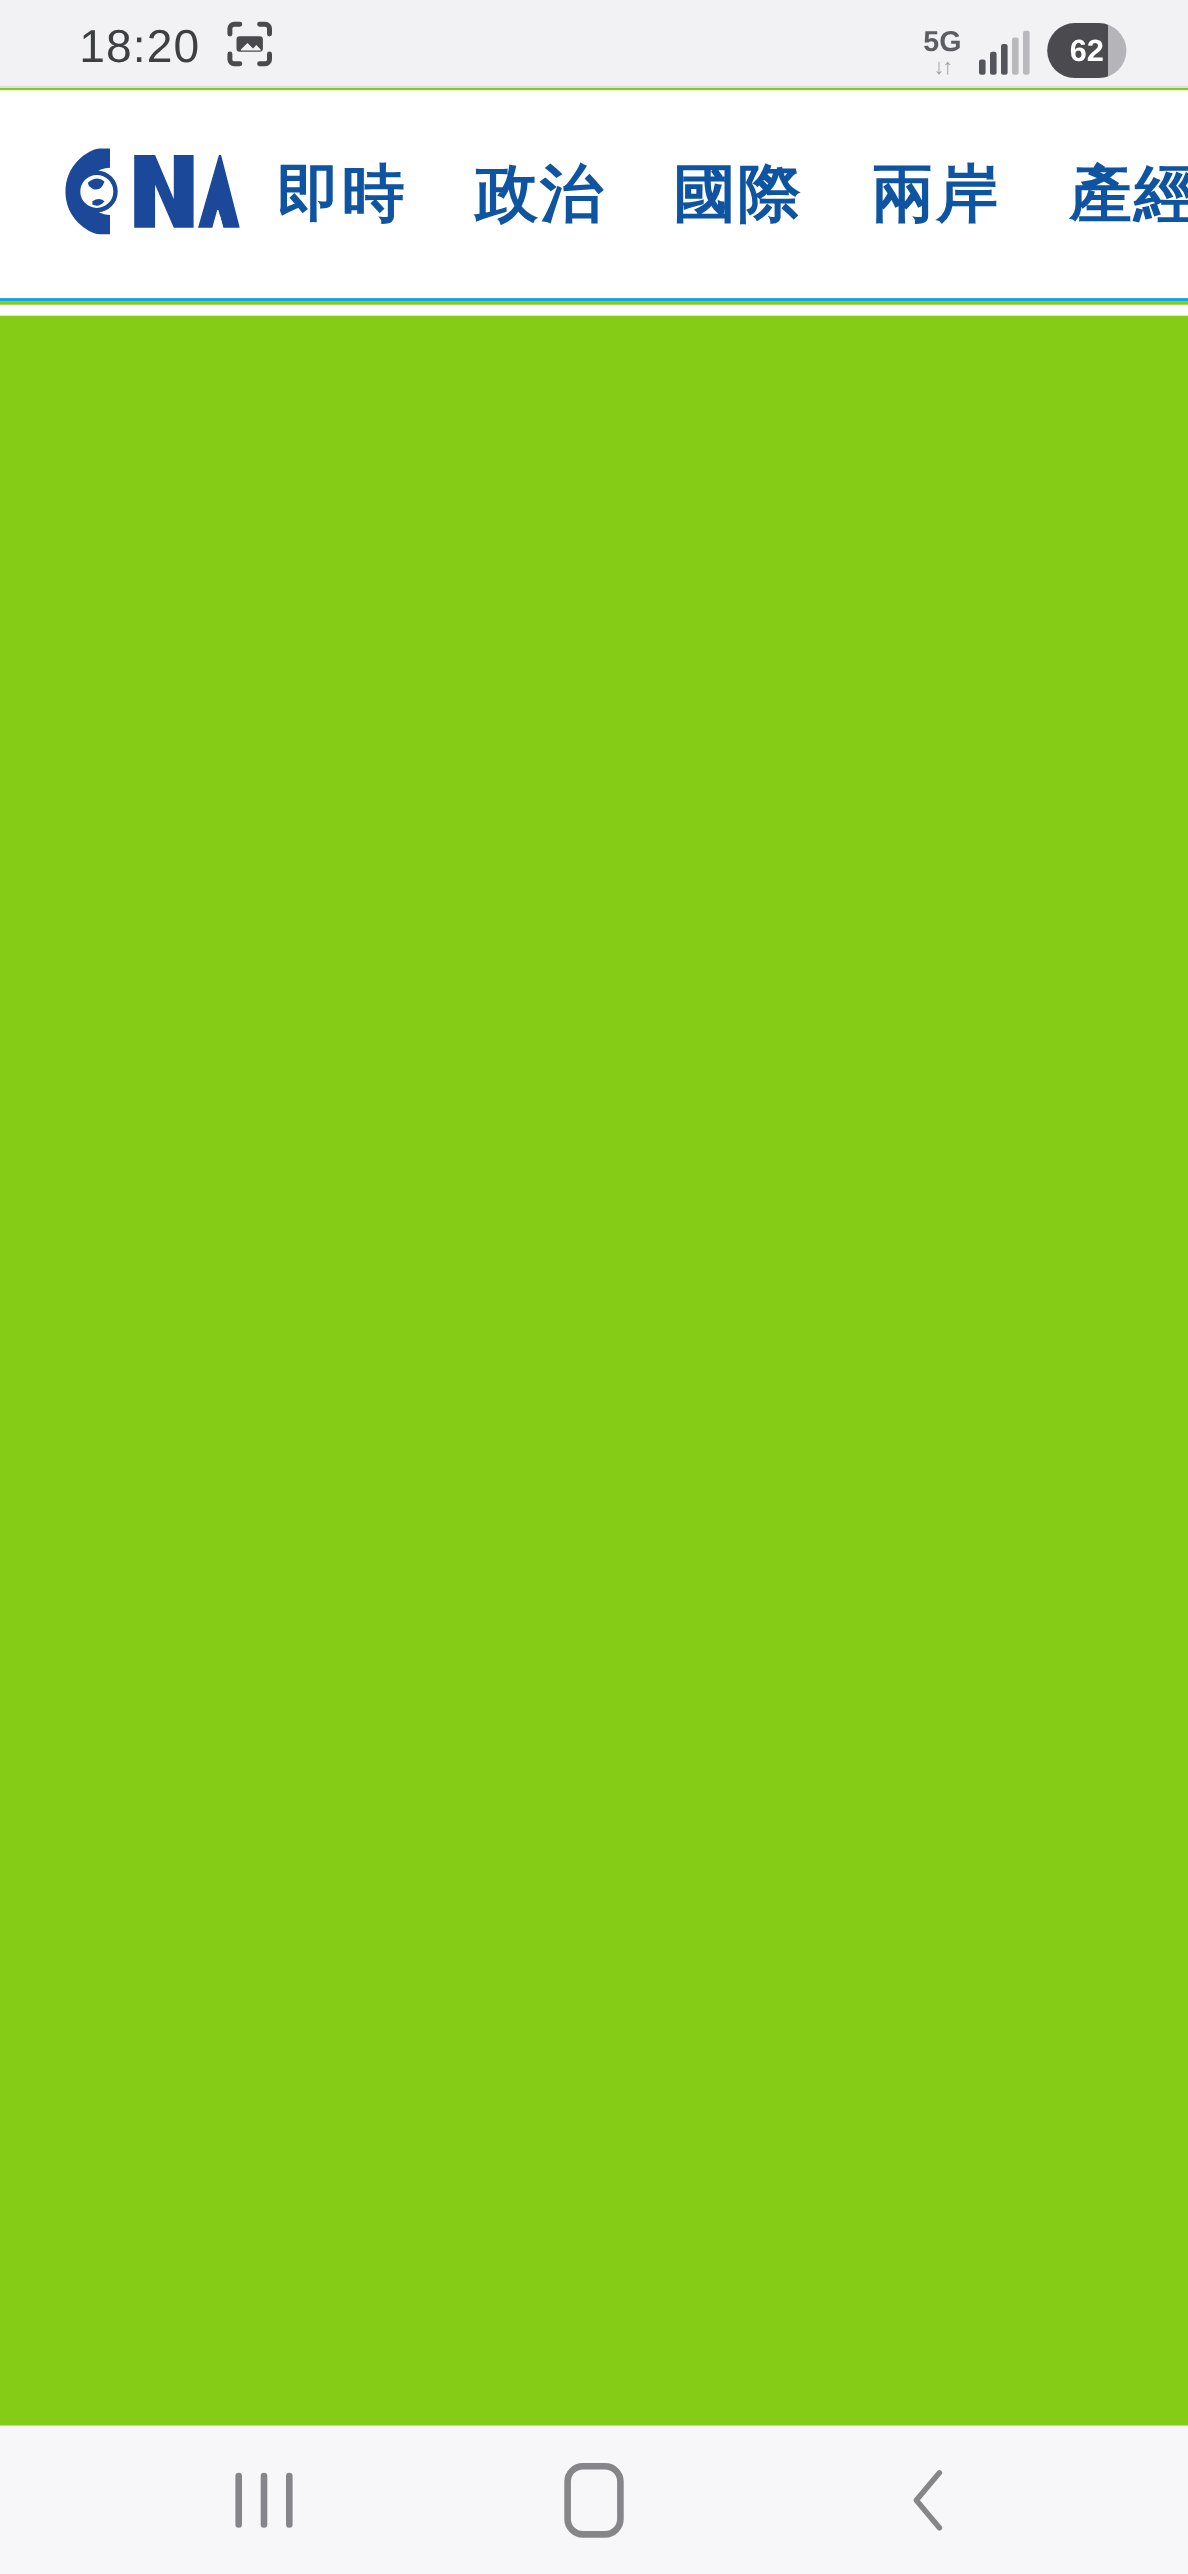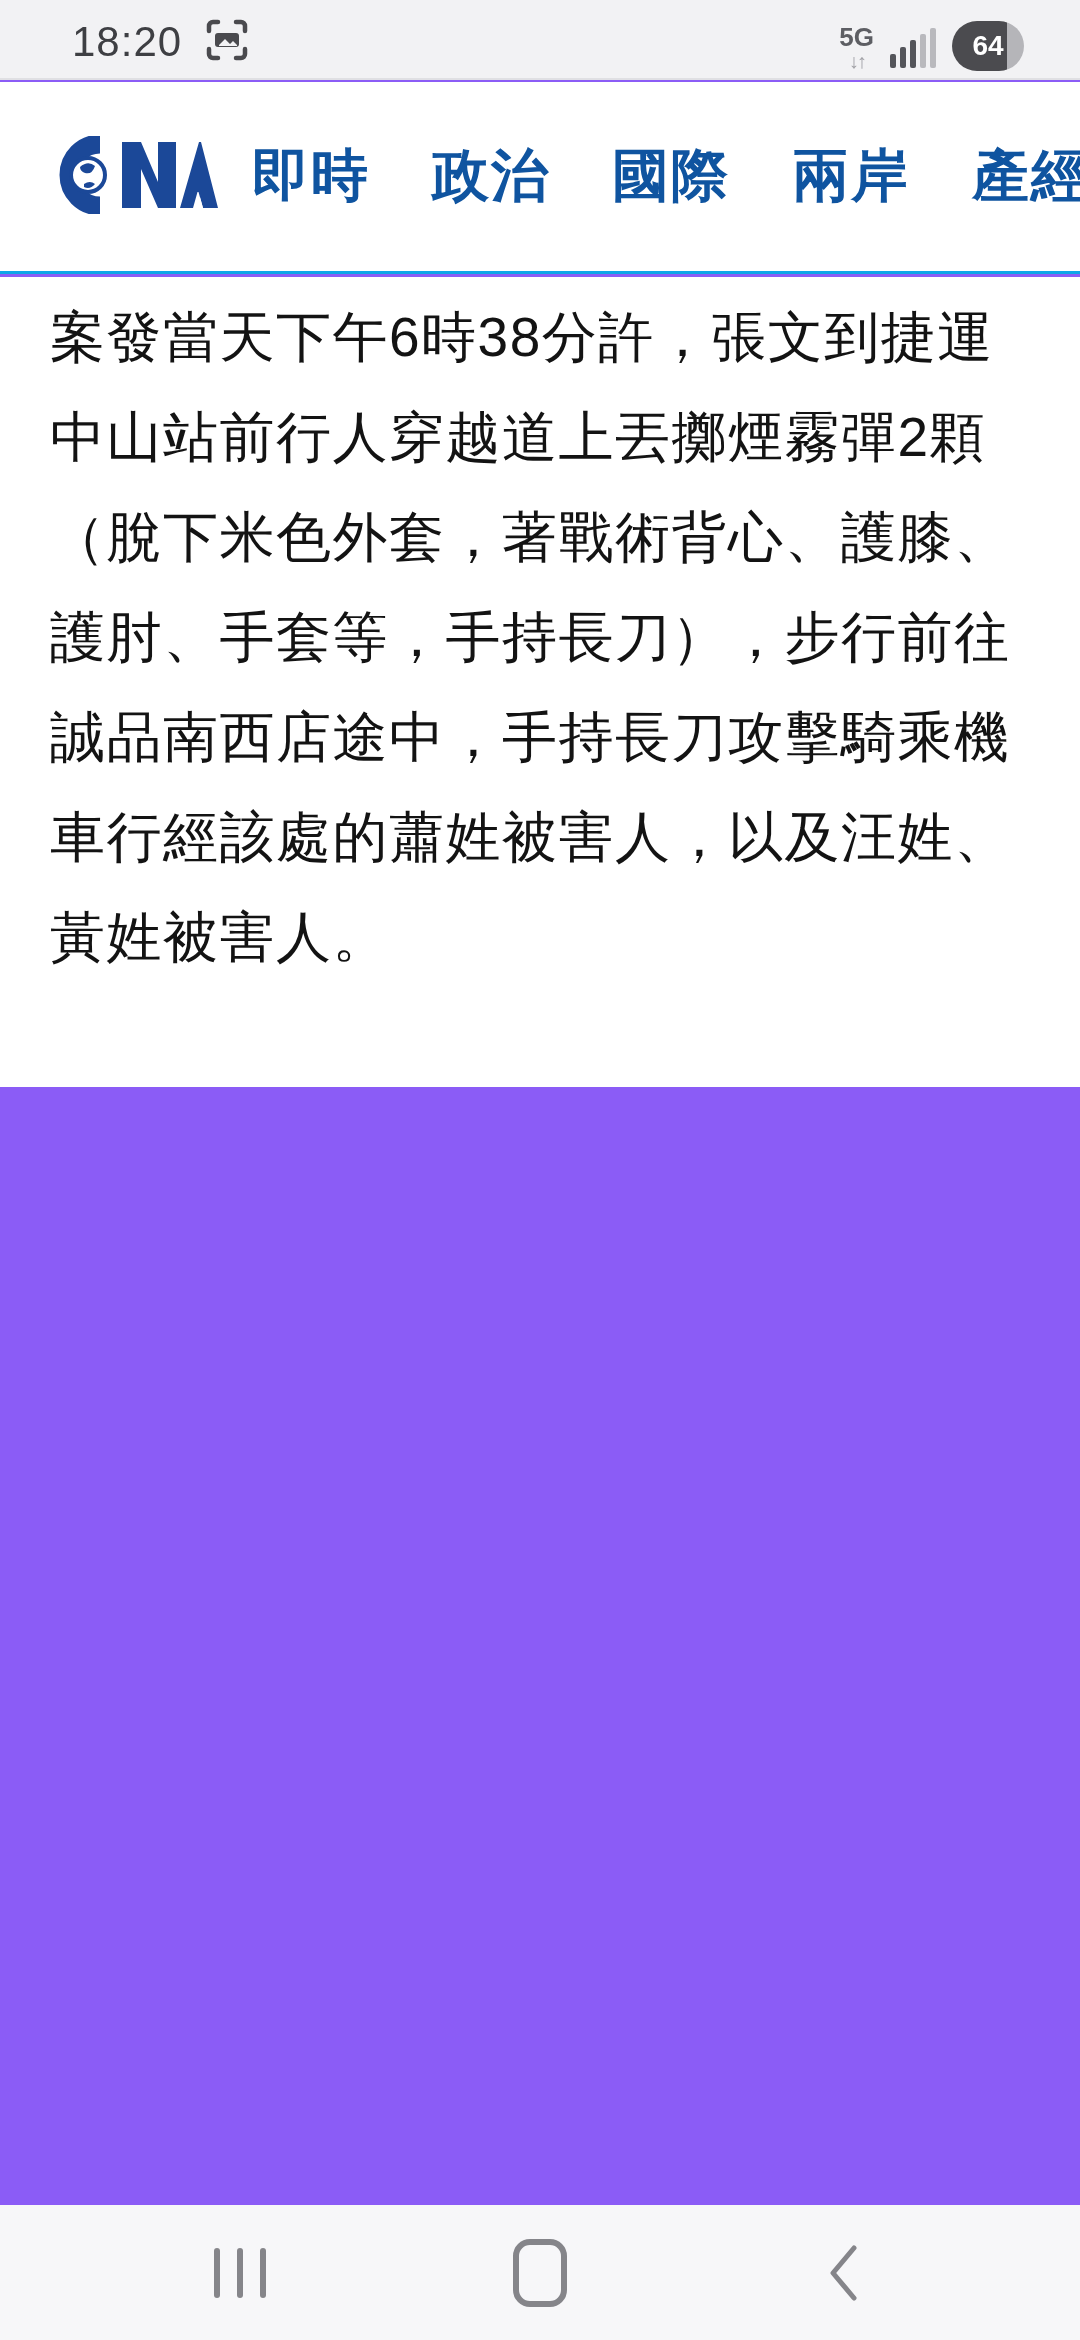--- a/index.html
+++ b/index.html
@@ -1,17 +1,17 @@
 <!DOCTYPE html>
 <html><head>
 <meta charset="utf-8">
 <style>
   html,body{margin:0;padding:0;background:#000;}
   .screen{
-    position:relative;width:1080px;height:2340px;background:#8b5cf6;
+    position:relative;width:1080px;height:2340px;background:#84cc16;
     overflow:hidden;font-family:"Liberation Sans","DejaVu Sans",sans-serif;
   }
   
   .statusbar{
     position:absolute;top:0;left:0;width:100%;height:80px;
     background:#f2f2f4;border-bottom:2px solid #e0e0e3;
     display:flex;align-items:center;justify-content:space-between;
     box-sizing:border-box;padding:6px 56px 0 72px;
   }
   .sb-left{display:flex;align-items:center;gap:22px;}
@@ -88,21 +88,21 @@
         <span class="sb-net-arrows">↓↑</span>
       </span>
       <span class="sb-bars">
         <i style="height:14px;background:#54555a;"></i>
         <i style="height:21px;background:#54555a;"></i>
         <i style="height:28px;background:#54555a;"></i>
         <i style="height:34px;background:#b9b9bd;"></i>
         <i style="height:40px;background:#b9b9bd;"></i>
       </span>
       <span class="battery">
-        <span>64</span>
+        <span>62</span>
       </span>
     </div>
   </div>
 
   <div class="header">
     <a class="logo" href="#">
       <svg width="172" height="78" viewBox="0 0 172 78">
 
         <path d="M54 8 A31 31 0 1 0 54 70" fill="none" stroke="#1b4898" stroke-width="19"></path>
 
@@ -119,27 +119,20 @@
     <nav class="nav">
       <a href="#">即時</a>
       <a href="#">政治</a>
       <a href="#">國際</a>
       <a href="#">兩岸</a>
       <a href="#">產經</a>
     </nav>
   </div>
 
   <div class="article">
-    <p>案發當天下午6時38分許，張文到捷運
-中山站前行人穿越道上丟擲煙霧彈2顆
-（脫下米色外套，著戰術背心、護膝、
-護肘、手套等，手持長刀），步行前往
-誠品南西店途中，手持長刀攻擊騎乘機
-車行經該處的蕭姓被害人，以及汪姓、
-黃姓被害人。</p>
   </div>
 
   <div class="navbar">
     <div class="navbtn btn-recents">
       <span class="recents-bars">
           <i></i>
           <i></i>
           <i></i>
         </span>
     </div>

